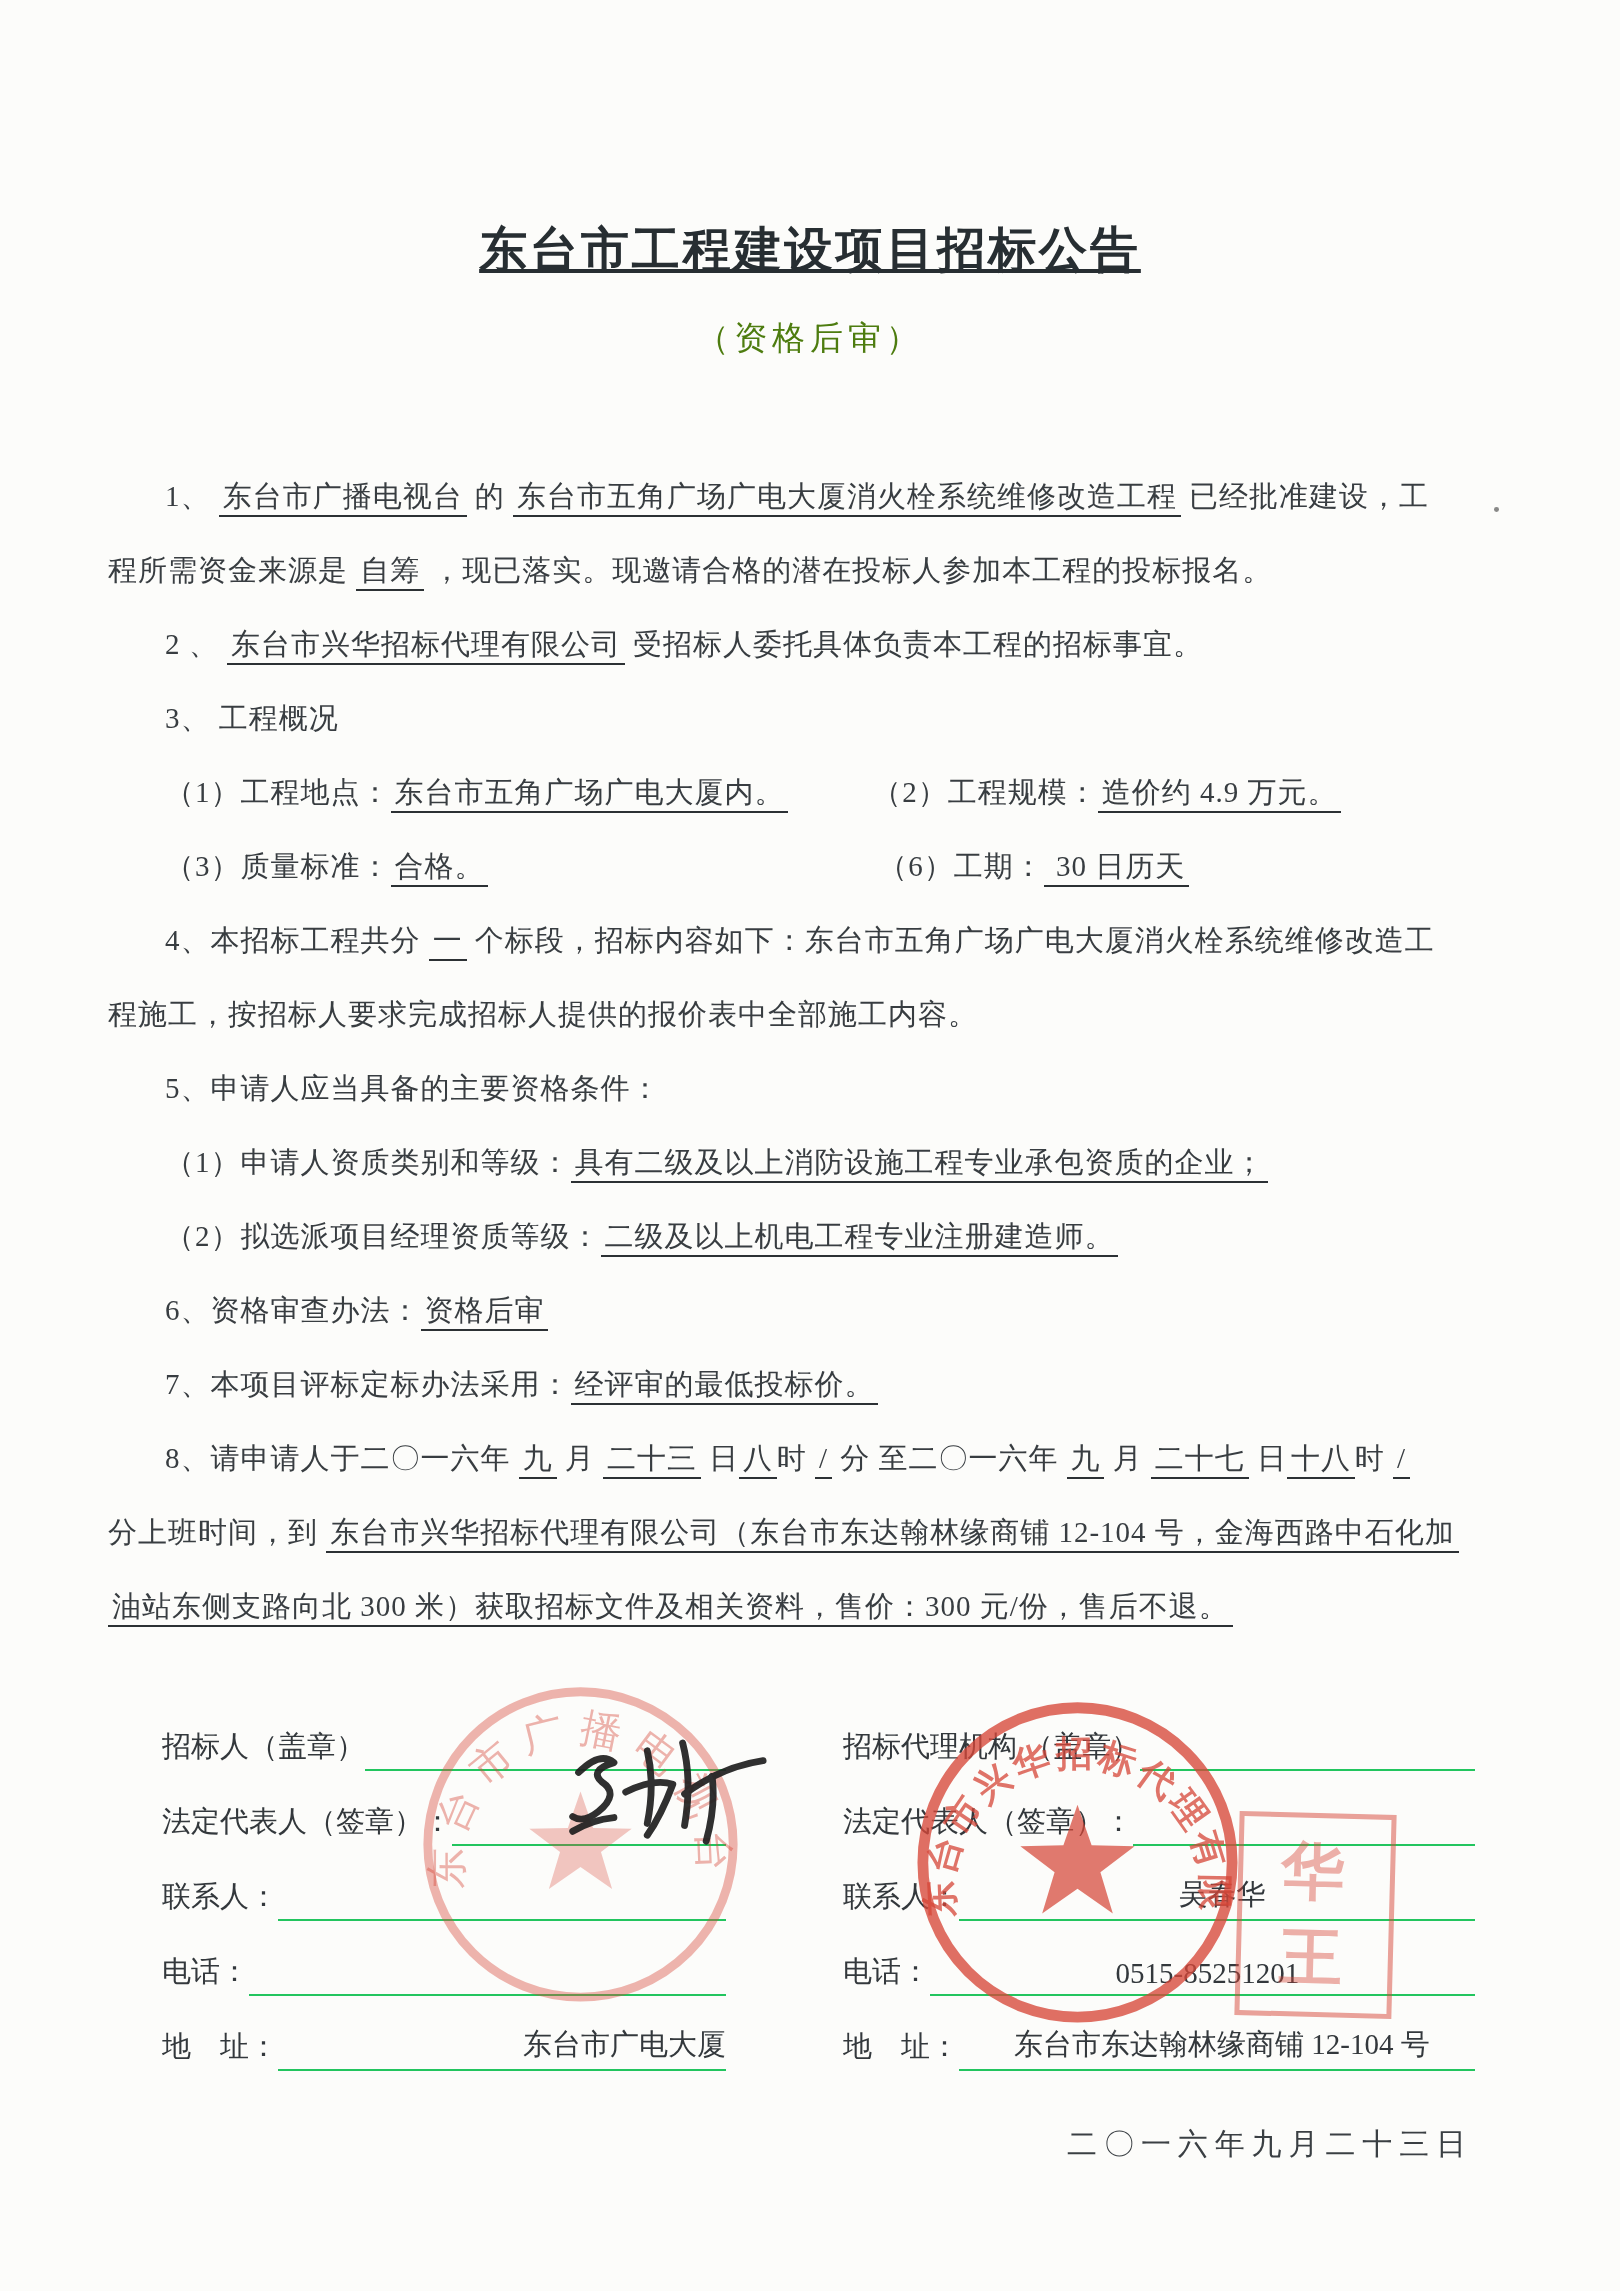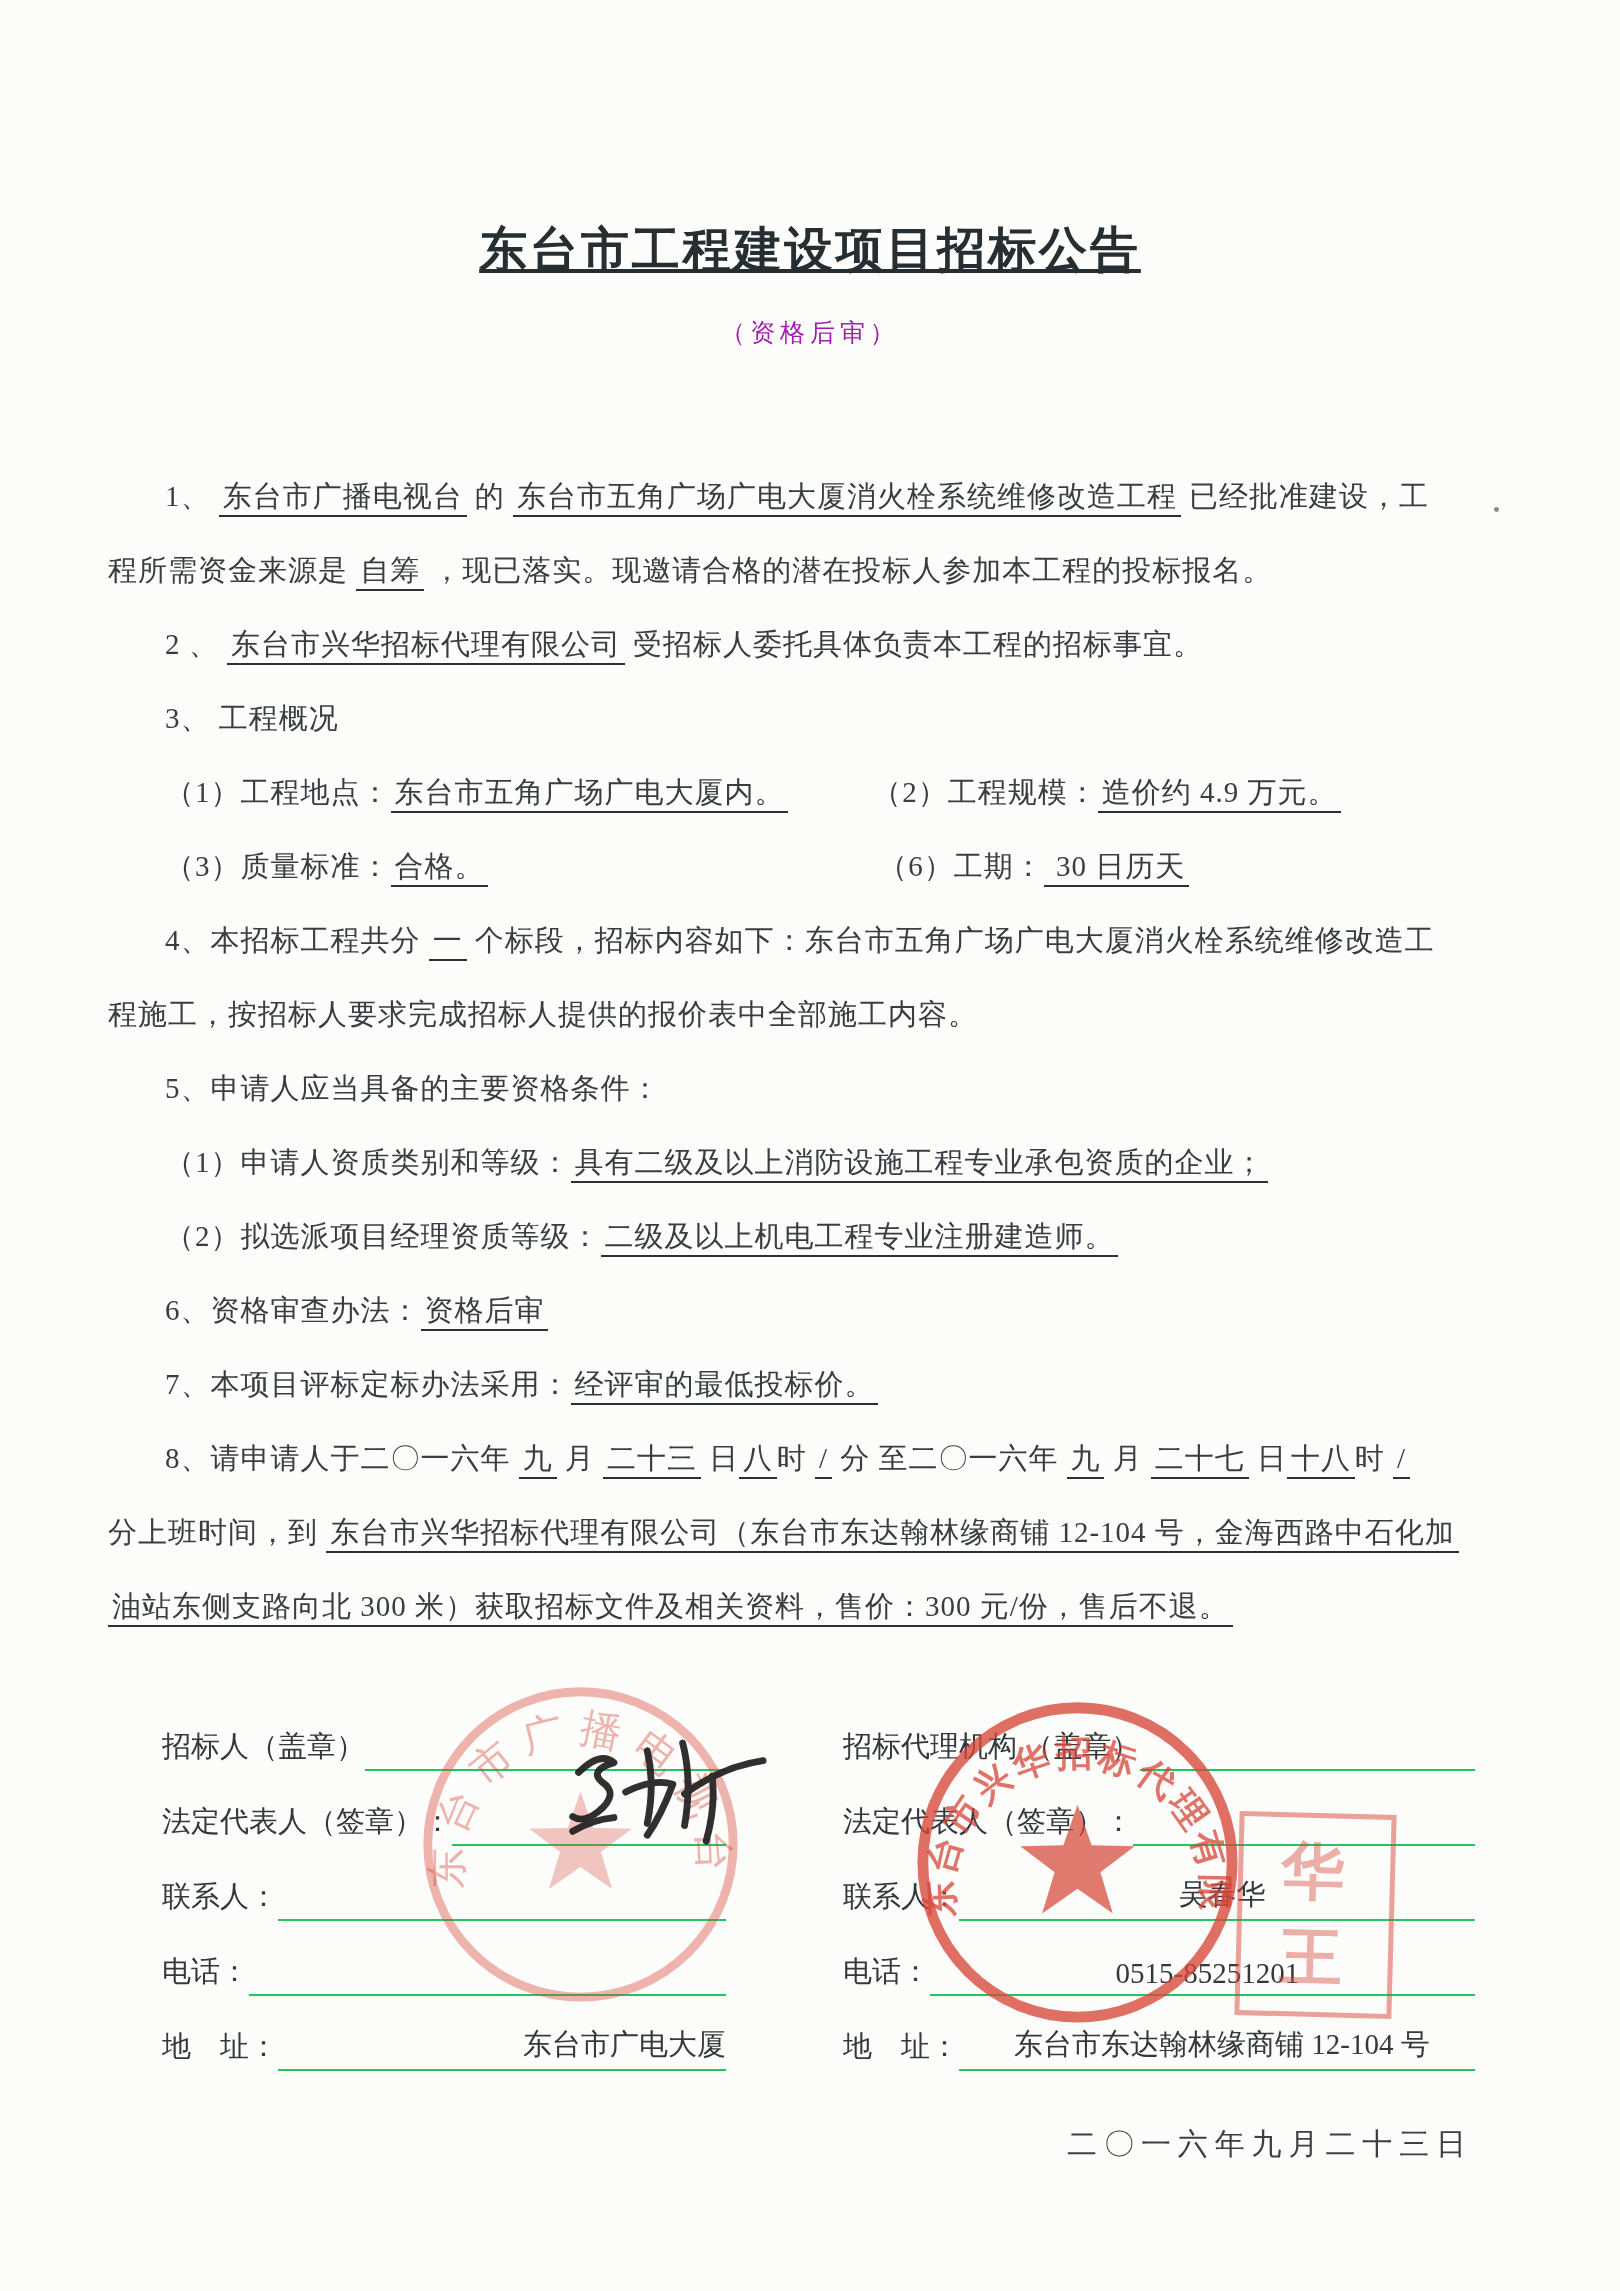--- a/index.html
+++ b/index.html
@@ -15,21 +15,21 @@
   
   .doc-title{
     position:absolute;top:218px;left:0;width:100%;
     text-align:center;
     font-size:48px;font-weight:bold;
     letter-spacing:2.9px;color:#272e32;text-decoration:underline;
   }
   .doc-subtitle{
     position:absolute;top:316px;left:0;width:100%;
     text-align:center;
-    font-size:25px;color:#a21caf;letter-spacing:4.9px;
+    font-size:33px;color:#4d7c0f;letter-spacing:4.9px;
   }
   
   .body-text{
     position:absolute;top:459px;left:108px;right:116px;
     font-size:29px;letter-spacing:1px;color:#383d41;
   }
   .line{height:74px;line-height:74px;white-space:nowrap;}
   .line.indent{text-indent:57px;}
   .u{
     border-bottom:2px solid #2c3134;

